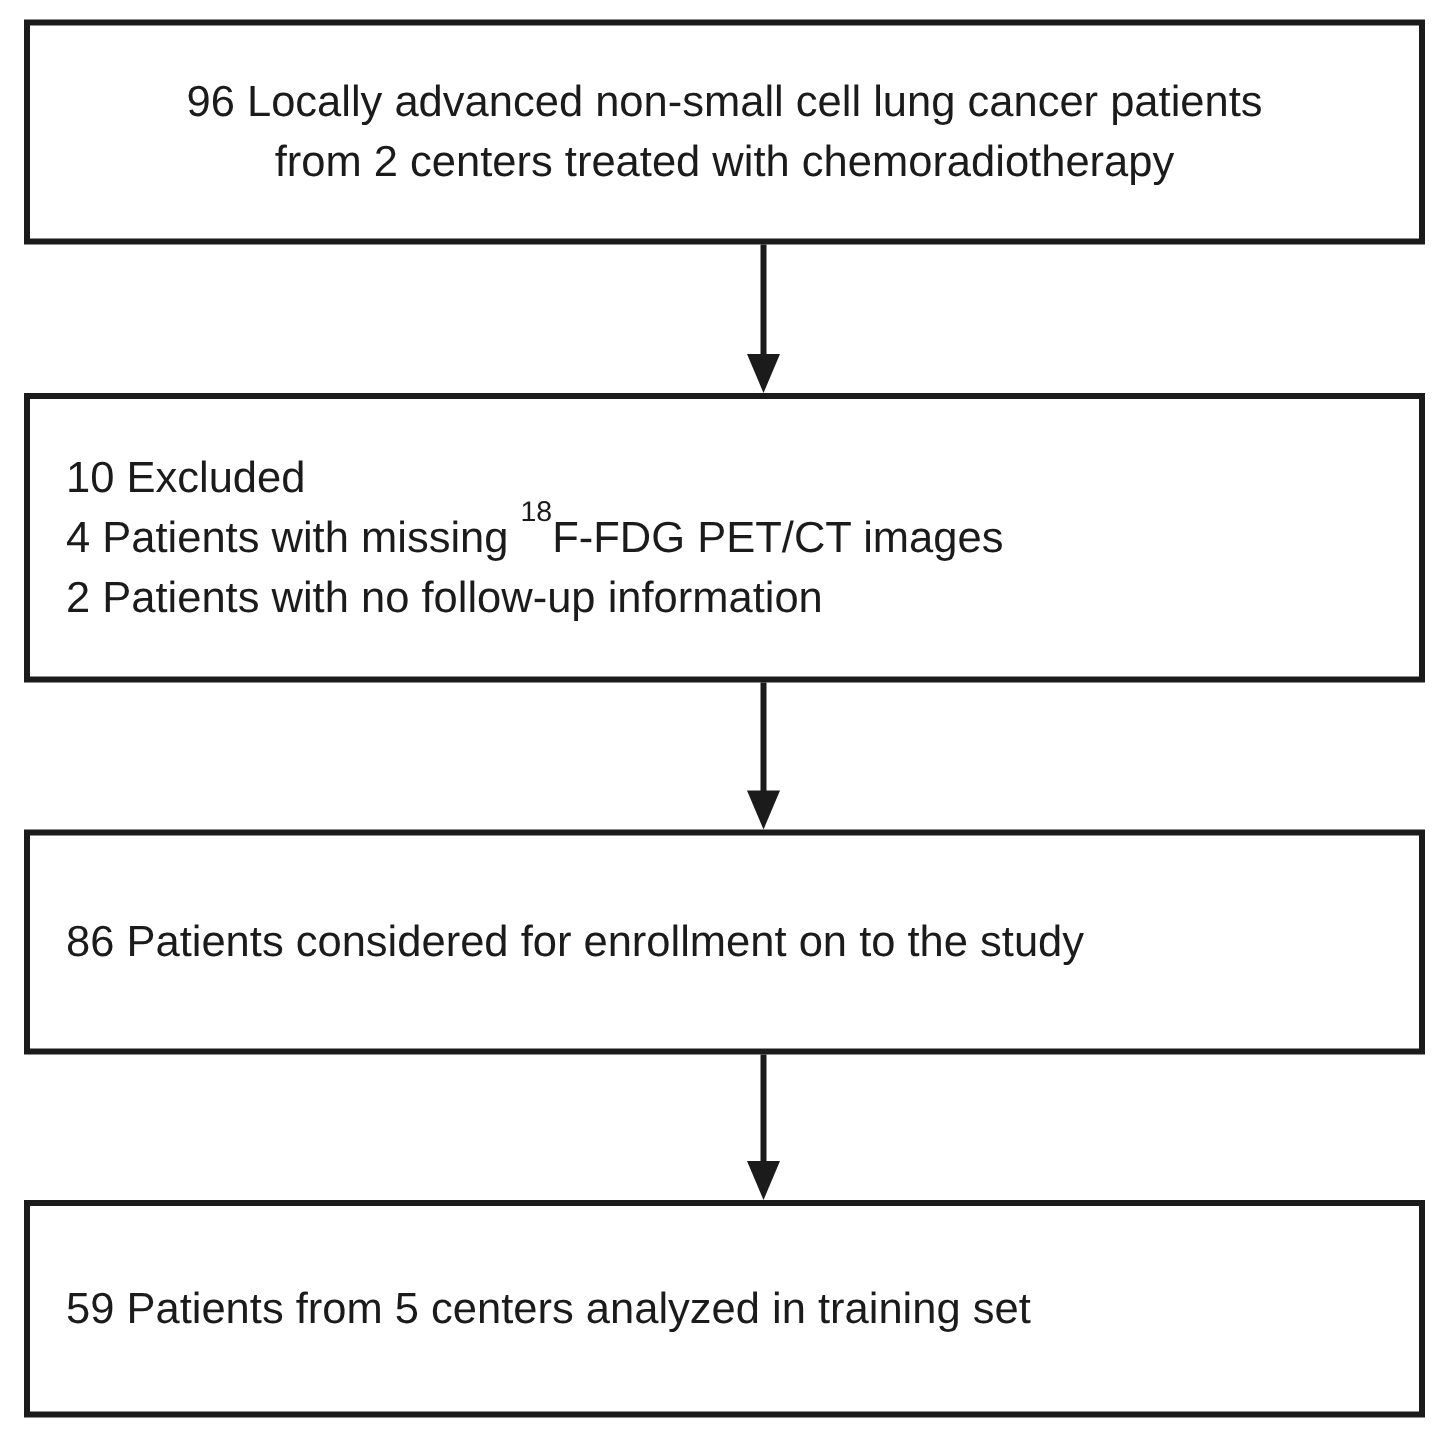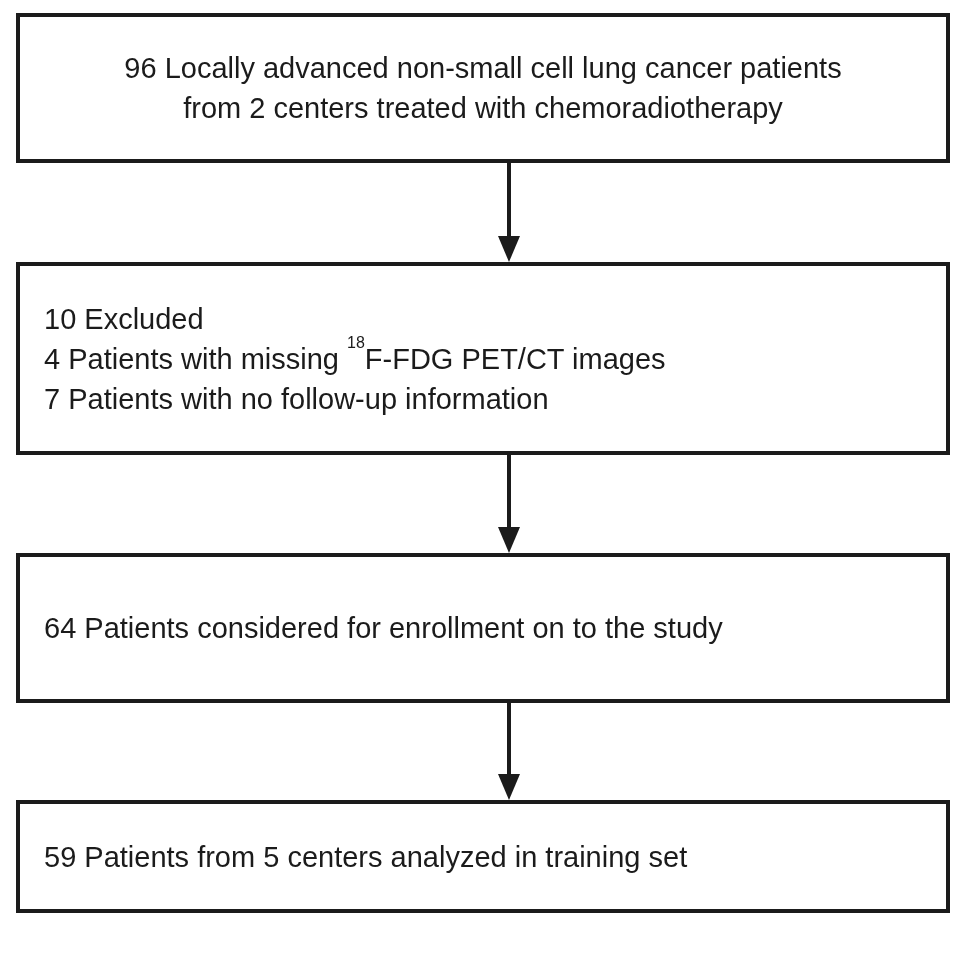--- a/index.html
+++ b/index.html
@@ -35,26 +35,26 @@
   }
   .box-left {
     align-items: flex-start;
     text-align: left;
     padding-left: 24px;
     padding-right: 1px;
   }
   #box-initial   { top: 13px;  height: 150px; }
   #box-excluded  { top: 262px; height: 193px; }
   #box-enrolled  { top: 553px; height: 150px; }
-  #box-analysis  { top: 800px; height: 113px; }
+  #box-analysis  { top: 800px; height: 145px; }
 
   #box-analysis .line + .line { margin-top: 18px; }
 
   sup.iso {
-    font-size: 16px;
+    font-size: 19px;
     line-height: 0;
     position: relative;
     top: -10px;
   }
 
   .arrow {
     position: absolute;
     left: 498px;
     width: 22px;
   }
@@ -91,30 +91,30 @@
 </div>
 
 <div class="arrow" id="arrow-1">
   <div class="stem"></div>
   <div class="head"></div>
 </div>
 
 <div class="flow-box box-left" id="box-excluded">
   <div class="line">10 Excluded</div>
   <div class="line"><span>4 Patients with missing </span><sup class="iso">18</sup><span>F-FDG PET/CT images</span></div>
-  <div class="line">7 Patients with no follow-up information</div>
+  <div class="line">2 Patients with no follow-up information</div>
 </div>
 
 <div class="arrow" id="arrow-2">
   <div class="stem"></div>
   <div class="head"></div>
 </div>
 
 <div class="flow-box box-left" id="box-enrolled">
-  <div class="line">64 Patients considered for enrollment on to the study</div>
+  <div class="line">86 Patients considered for enrollment on to the study</div>
 </div>
 
 <div class="arrow" id="arrow-3">
   <div class="stem"></div>
   <div class="head"></div>
 </div>
 
 <div class="flow-box box-left" id="box-analysis">
   <div class="line">59 Patients from 5 centers analyzed in training set</div>
 </div>

